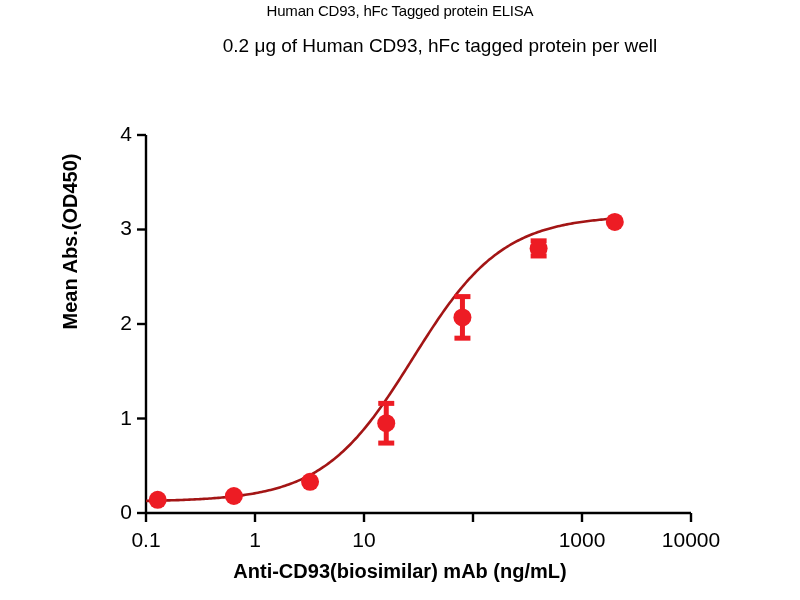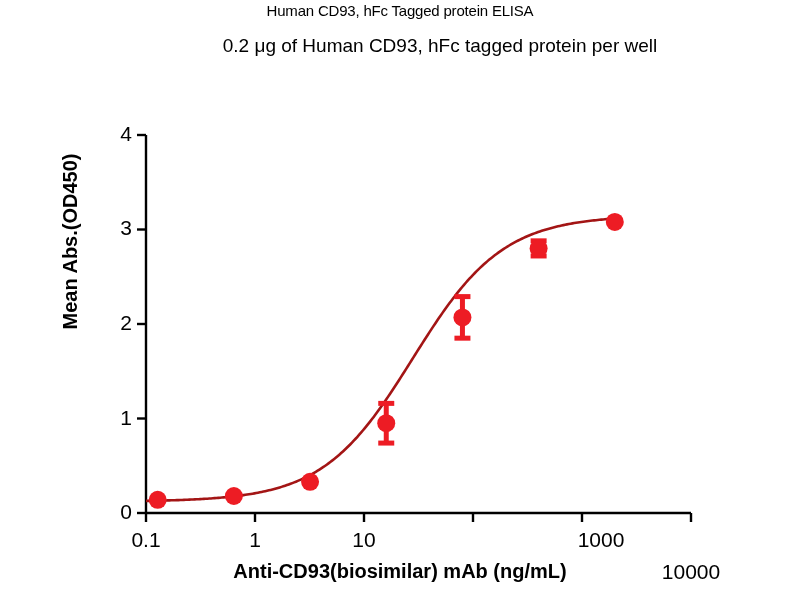--- a/index.html
+++ b/index.html
@@ -61,22 +61,22 @@
 
   <div class="ytick-label" style="left:98px;top:500px;">0</div>
   <div class="ytick-label" style="left:98px;top:406px;">1</div>
   <div class="ytick-label" style="left:98px;top:311px;">2</div>
   <div class="ytick-label" style="left:98px;top:216px;">3</div>
   <div class="ytick-label" style="left:98px;top:122px;">4</div>
 
   <div class="xtick-label" style="left:101px;top:528px;">0.1</div>
   <div class="xtick-label" style="left:210px;top:528px;">1</div>
   <div class="xtick-label" style="left:319px;top:528px;">10</div>
-  <div class="xtick-label" style="left:556px;top:528px;">1000</div>
-  <div class="xtick-label" style="left:646px;top:528px;margin-top:32px;">10000</div>
+  <div class="xtick-label" style="left:537px;top:528px;">1000</div>
+  <div class="xtick-label" style="left:646px;top:528px;">10000</div>
 
   <svg id="plot" width="800" height="600">
     <g>
       <line id="yaxis-line" x1="146" y1="135" x2="146" y2="513" stroke="#000" stroke-width="2.4"></line>
       <line id="xaxis-line" x1="146" y1="513" x2="691" y2="513" stroke="#000" stroke-width="2.4"></line>
     </g>
     <g id="yticks">
         <line x1="137" y1="513" x2="146" y2="513" stroke="#000" stroke-width="2.4"></line>
         <line x1="137" y1="418.5" x2="146" y2="418.5" stroke="#000" stroke-width="2.4"></line>
         <line x1="137" y1="324" x2="146" y2="324" stroke="#000" stroke-width="2.4"></line>

